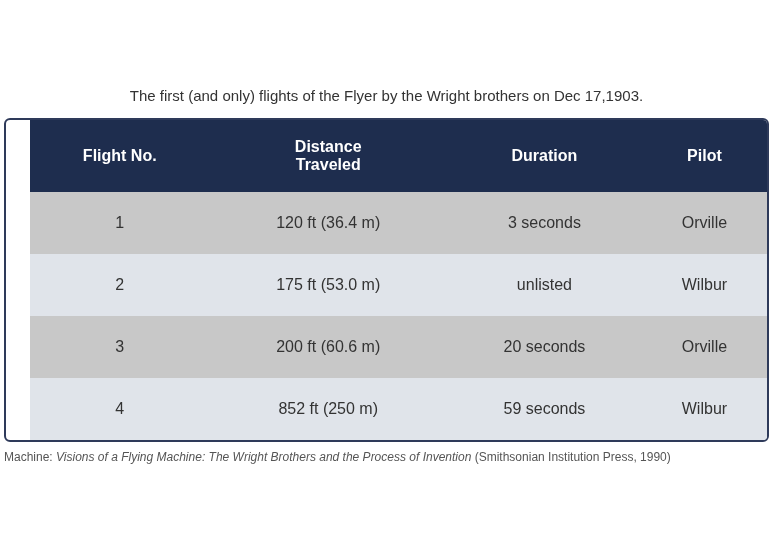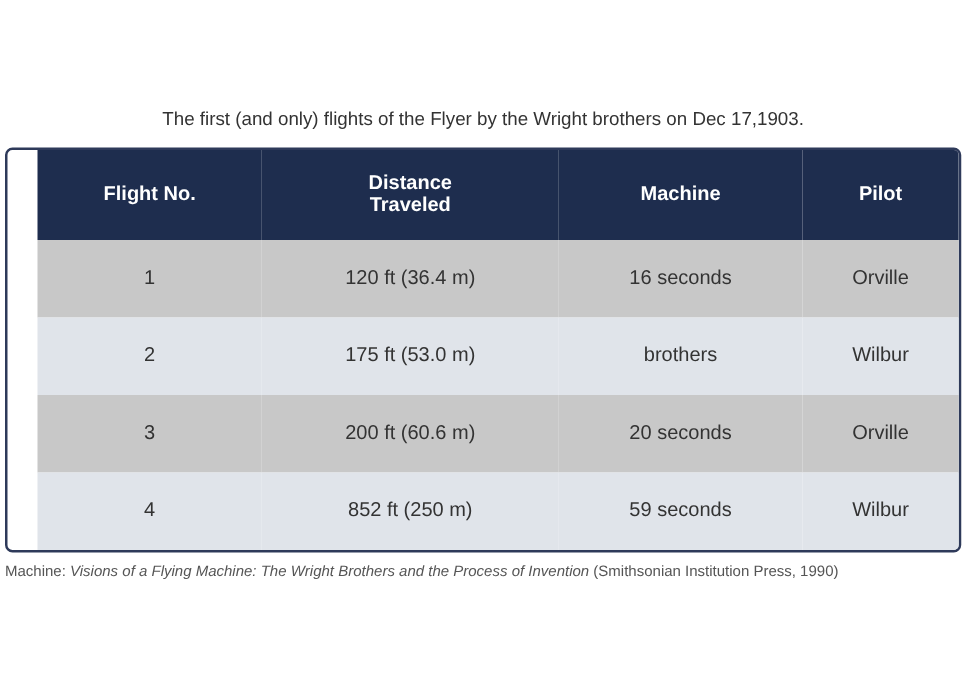--- a/index.html
+++ b/index.html
@@ -73,35 +73,35 @@
 <body>
 
 <div class="outer-container">
   <div class="title">The first (and only) flights of the Flyer by the Wright brothers on Dec 17,1903.</div>
   <div class="table-wrapper">
     <table>
       <thead>
         <tr>
           <th>Flight No.</th>
           <th>Distance<br>Traveled</th>
-          <th>Machine</th>
+          <th>Duration</th>
           <th>Pilot</th>
         </tr>
       </thead>
       <tbody id="table-body">
       <tr>
             <td>1</td>
             <td>120 ft (36.4 m)</td>
-            <td>16 seconds</td>
+            <td>3 seconds</td>
             <td>Orville</td>
           </tr>
           <tr>
             <td>2</td>
             <td>175 ft (53.0 m)</td>
-            <td>brothers</td>
+            <td>unlisted</td>
             <td>Wilbur</td>
           </tr>
           <tr>
             <td>3</td>
             <td>200 ft (60.6 m)</td>
             <td>20 seconds</td>
             <td>Orville</td>
           </tr>
           <tr>
             <td>4</td>

